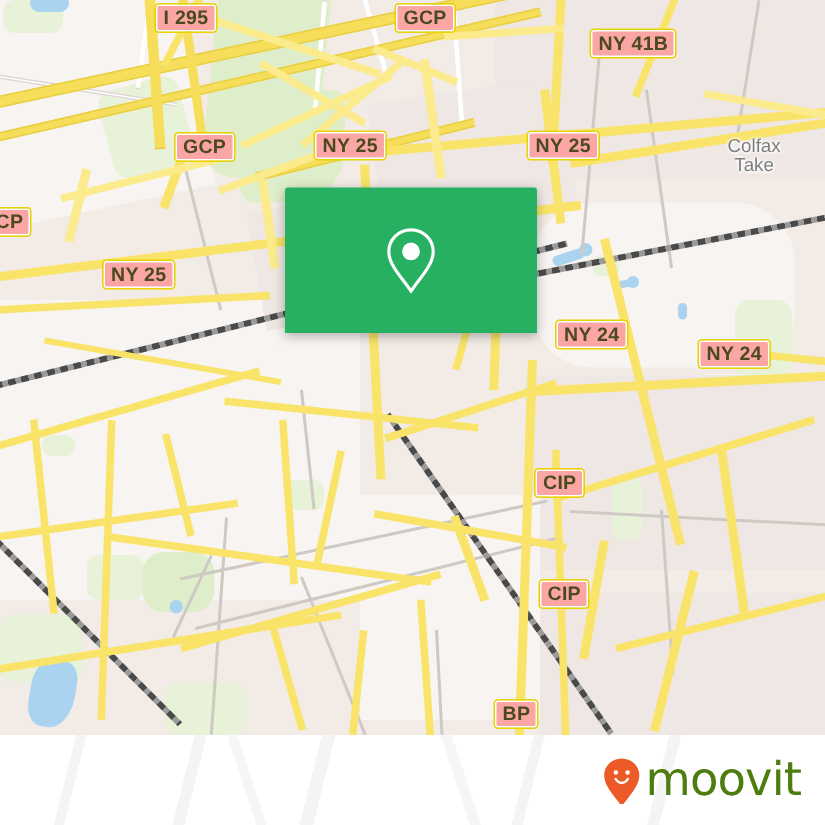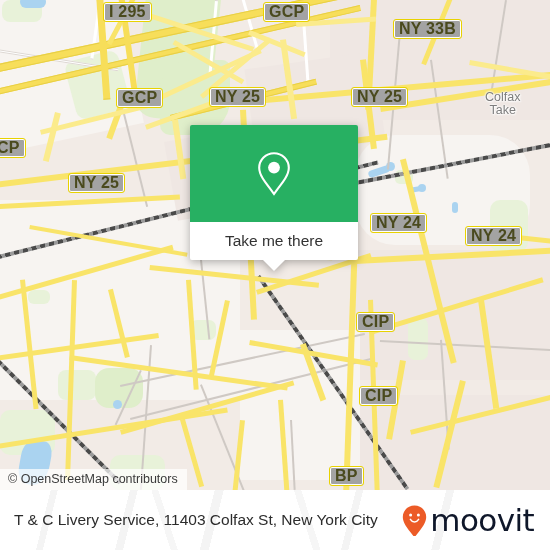--- a/index.html
+++ b/index.html
@@ -33,26 +33,26 @@
   .mot   { background: #f7de5a; border-top:1px solid #e8cf45; border-bottom:1px solid #e8cf45; }
   .trunk { background: #f9e469; }
   .prim  { background: #fbeb8c; }
   .minor { background: #ffffff; border-top:1px solid #ddd7d2; border-bottom:1px solid #ddd7d2; }
   .track { background: #cfc9c4; }
   .raildash { background: repeating-linear-gradient(90deg,#4a4a4a 0 5px,#9a9a9a 5px 9px); }
 
   
   .shield {
     position: absolute;
-    background: #a3a3a3;
+    background: #fca5a5;
     border: 1.5px solid #ffffff;
     outline: 1px solid #e8d200;
     color: #4a4a1e;
     font-weight: bold;
-    font-size: 16px;
+    font-size: 13px;
     line-height: 13px;
     padding: 1px 4px 2px 4px;
     border-radius: 2px;
     white-space: nowrap;
     letter-spacing: .2px;
     font-family: "Liberation Sans", sans-serif;
     box-shadow: 0 0 0 .5px rgba(0,0,0,.05);
   }
   .placelabel {
     position: absolute;
@@ -135,21 +135,21 @@
     white-space: nowrap;
     font-family: "Liberation Sans", sans-serif;
   }
   .brand {
     position: relative;
     margin-left: auto;
     display: flex; align-items: center; gap: 3px;
   }
   .brand-pin { width: 25px; height: 31px; display:block; }
   .brand-name {
-    color: #0f172a;
+    color: #4d7c0f;
     font-size: 31px;
     line-height: 31px;
     letter-spacing: -.6px;
     font-family: "DejaVu Sans", sans-serif;
   }
 </style>
 </head>
 <body>
 
 <div id="root">
@@ -272,21 +272,21 @@
     <div class="road trunk" style="left:120px;top:430px;width:180px;height:5px;transform:rotate(-16deg);"></div>
     <div class="road trunk" style="left:240px;top:420px;width:5px;height:75px;transform:rotate(6deg);"></div>
     <div class="road trunk" style="left:278px;top:400px;width:5px;height:95px;transform:rotate(-4deg);"></div>
     <div class="road trunk" style="left:225px;top:300px;width:5px;height:80px;transform:rotate(12deg);"></div>
     <div class="road trunk" style="left:318px;top:188px;width:5px;height:60px;transform:rotate(16deg);"></div>
     <div class="road trunk" style="left:30px;top:225px;width:160px;height:4px;transform:rotate(10deg);"></div>
 
     <div id="shield-layer">
         <div class="shield" style="left: 104px; top: 3px;">I 295</div>
         <div class="shield" style="left: 264px; top: 3px;">GCP</div>
-        <div class="shield" style="left: 394px; top: 20px;">NY 33B</div>
+        <div class="shield" style="left: 394px; top: 20px;">NY 41B</div>
         <div class="shield" style="left: 117px; top: 89px;">GCP</div>
         <div class="shield" style="left: 210px; top: 88px;">NY 25</div>
         <div class="shield" style="left: 352px; top: 88px;">NY 25</div>
         <div class="shield" style="left: -8px; top: 139px;">CP</div>
         <div class="shield" style="left: 69px; top: 174px;">NY 25</div>
         <div class="shield" style="left: 371px; top: 214px;">NY 24</div>
         <div class="shield" style="left: 466px; top: 227px;">NY 24</div>
         <div class="shield" style="left: 357px; top: 313px;">CIP</div>
         <div class="shield" style="left: 360px; top: 387px;">CIP</div>
         <div class="shield" style="left: 330px; top: 467px;">BP</div>
@@ -299,32 +299,26 @@
         </div>
       </div>
 
     <div class="popup">
       <div class="popup-top">
         <svg class="popup-pin" viewBox="0 0 40 48">
           <path d="M20 3.2c-8.2 0-14.8 6.5-14.8 14.6 0 3.6 1.5 7.3 3.6 10.7 2.6 4.3 6.1 8.4 8.6 11.9l2.6 3.6 2.6-3.6c2.5-3.5 6-7.6 8.6-11.9 2.1-3.4 3.6-7.1 3.6-10.7C34.8 9.7 28.2 3.2 20 3.2z" fill="none" stroke="#ffffff" stroke-width="2.1"></path>
           <circle cx="20" cy="17.6" r="5.9" fill="#ffffff"></circle>
         </svg>
       </div>
-      <div class="popup-bottom">
-        <span class="popup-label">Take me there</span>
-        <div class="popup-tail"></div>
-      </div>
     </div>
 
-    <div class="attrib">© OpenStreetMap contributors</div>
   </div>
 
   <div class="footer">
     <div class="footer-watermark"></div>
-    <div class="footer-title">T &amp; C Livery Service, 11403 Colfax St, New York City</div>
     <div class="brand">
       <svg class="brand-pin" viewBox="0 0 25 31">
         <path d="M12.5 0.6C5.9 0.6 0.8 5.6 0.8 12c0 5.3 4.2 10.8 7.3 14.8l4.4 5.6 4.4-5.6c3.1-4 7.3-9.5 7.3-14.8 0-6.4-5.1-11.4-11.7-11.4z" fill="#ec5b27"></path>
         <circle cx="8.6" cy="10" r="1.5" fill="#ffffff"></circle>
         <circle cx="16.4" cy="10" r="1.5" fill="#ffffff"></circle>
         <path d="M8.4 14.3c1.1 1.8 2.5 2.6 4.1 2.6s3-0.8 4.1-2.6" fill="none" stroke="#ffffff" stroke-width="1.5" stroke-linecap="round"></path>
       </svg>
       <span class="brand-name">moovit</span>
     </div>
   </div>

